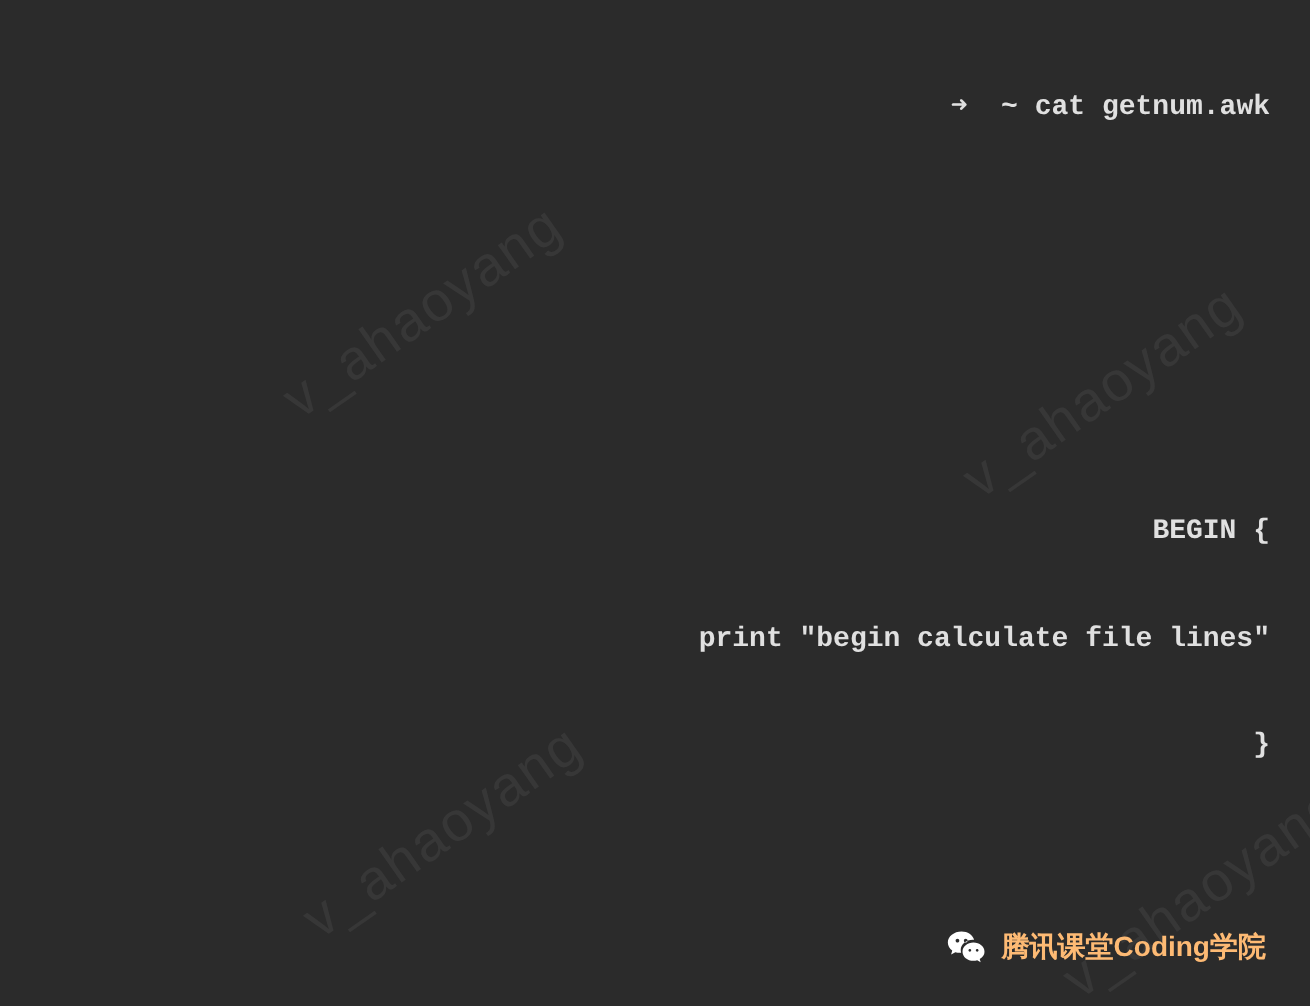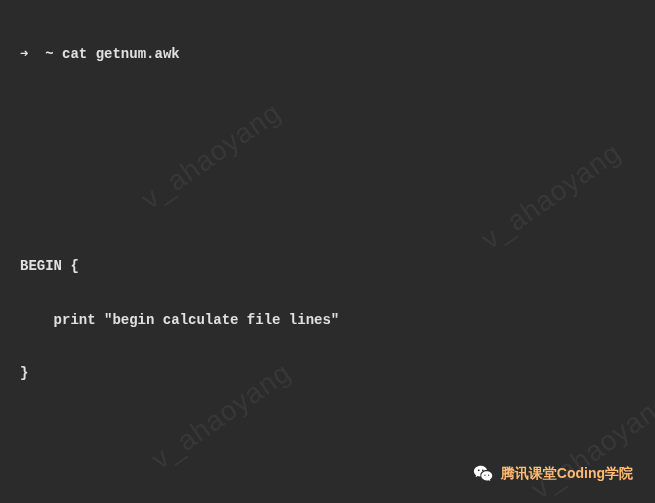--- a/index.html
+++ b/index.html
@@ -52,20 +52,21 @@
       height: 22px;
     }
     .footer-text {
       color: #fdba74;
       font-family: 'Microsoft YaHei', sans-serif;
       font-size: 14px;
       font-weight: bold;
     }
     .code-line {
       display: block;
+      text-align: right;
     }
   </style>
 </head>
 <body>
 
 <div class="terminal">
 <span class="code-line"><span>➜ </span><span> ~ </span><span>cat getnum.awk</span></span>
 <span class="code-line"> </span>
 <span class="code-line"> </span>
 <span class="code-line"> </span>

